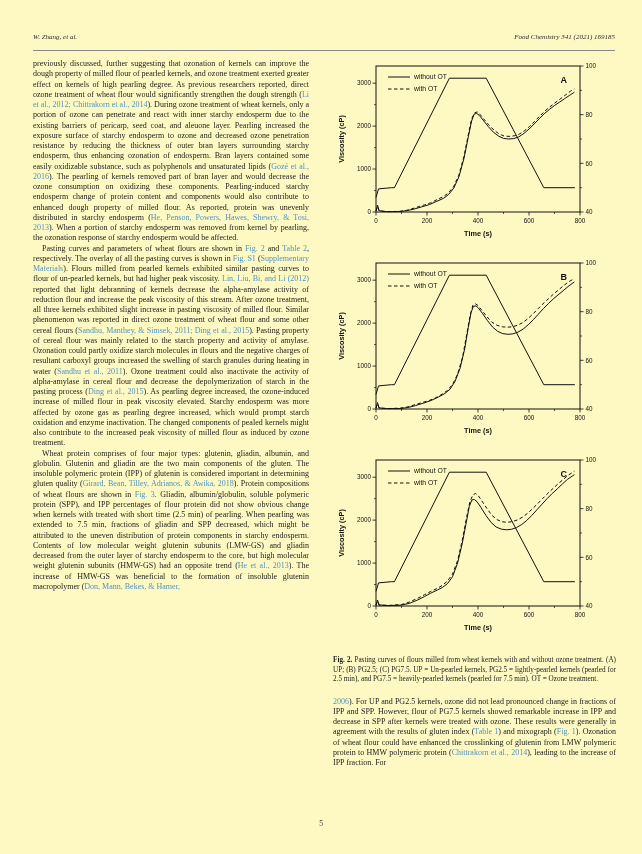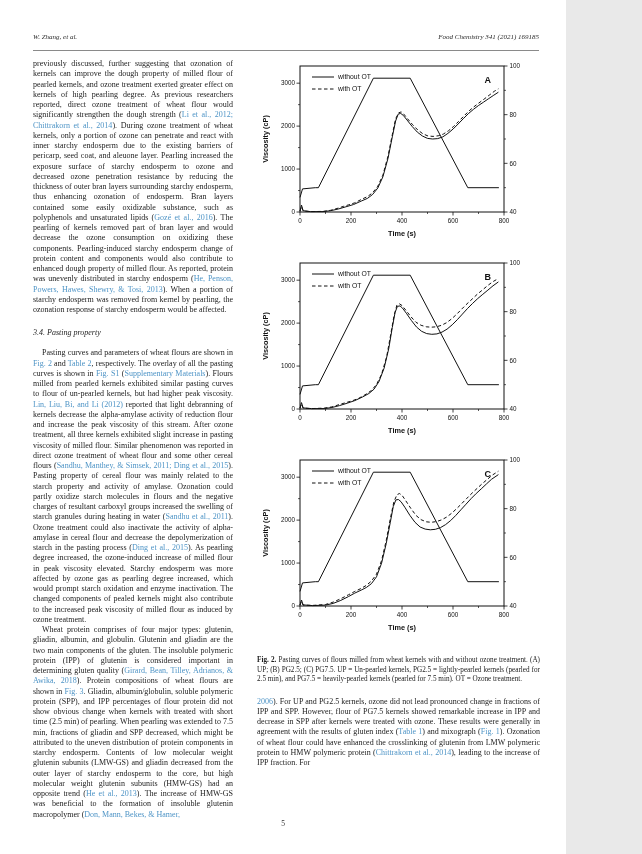--- a/index.html
+++ b/index.html
@@ -1,16 +1,16 @@
 <!DOCTYPE html>
 <html><head>
 <meta charset="utf-8">
 <style>
   html,body{margin:0;padding:0;background:#e9e9e9;}
-  .page{position:relative;width:566px;height:854px;background:#ffffff;overflow:hidden;
+  .page{position:relative;width:642px;height:854px;background:#fef9c3;overflow:hidden;
         font-family:"Liberation Serif",serif;color:#1c1c1c;}
   .hdr{position:absolute;top:33px;left:33px;right:27px;display:flex;justify-content:space-between;
        font-size:7px;font-style:italic;color:#2a2a2a;}
   .hdr-rule{position:absolute;top:50px;left:33px;right:27px;border-top:0.6px solid #8a8a8a;}
   .content{position:absolute;top:59px;left:33px;right:26px;display:flex;gap:24px;}
   .col-left{width:284px;}
   .col-right{width:283px;}
   p.body{font-size:8px;line-height:10.25px;text-align:justify;margin:0;}
   p.indent{text-indent:9px;}
   h3.sec{font-size:8px;font-style:italic;font-weight:normal;margin:13px 0 11px 0;}
@@ -27,21 +27,20 @@
 <div class="page">
   <div class="hdr">
     <span>W. Zhang, et al.</span>
     <span>Food Chemistry 341 (2021) 169185</span>
   </div>
   <div class="hdr-rule"></div>
 
   <div class="content">
     <div class="col-left">
       <p class="body"><span>previously discussed, further suggesting that ozonation of kernels can improve the dough property of milled flour of pearled kernels, and ozone treatment exerted greater effect on kernels of high pearling degree. As previous researchers reported, direct ozone treatment of wheat flour would significantly strengthen the dough strength (</span><span class="cite" style="color: rgb(78, 148, 198);">Li et al., 2012; Chittrakorn et al., 2014</span><span>). During ozone treatment of wheat kernels, only a portion of ozone can penetrate and react with inner starchy endosperm due to the existing barriers of pericarp, seed coat, and aleuone layer. Pearling increased the exposure surface of starchy endosperm to ozone and decreased ozone penetration resistance by reducing the thickness of outer bran layers surrounding starchy endosperm, thus enhancing ozonation of endosperm. Bran layers contained some easily oxidizable substance, such as polyphenols and unsaturated lipids (</span><span class="cite" style="color: rgb(78, 148, 198);">Gozé et al., 2016</span><span>). The pearling of kernels removed part of bran layer and would decrease the ozone consumption on oxidizing these components. Pearling-induced starchy endosperm change of protein content and components would also contribute to enhanced dough property of milled flour. As reported, protein was unevenly distributed in starchy endosperm (</span><span class="cite" style="color: rgb(78, 148, 198);">He, Penson, Powers, Hawes, Shewry, &amp; Tosi, 2013</span><span>). When a portion of starchy endosperm was removed from kernel by pearling, the ozonation response of starchy endosperm would be affected.</span></p>
-      <h3 class="sec">3.4. Pasting property</h3>
       <p class="body indent"><span>Pasting curves and parameters of wheat flours are shown in </span><span class="cite" style="color: rgb(78, 148, 198);">Fig. 2</span><span> and </span><span class="cite" style="color: rgb(78, 148, 198);">Table 2</span><span>, respectively. The overlay of all the pasting curves is shown in </span><span class="cite" style="color: rgb(78, 148, 198);">Fig. S1</span><span> (</span><span class="cite" style="color: rgb(78, 148, 198);">Supplementary Materials</span><span>). Flours milled from pearled kernels exhibited similar pasting curves to flour of un-pearled kernels, but had higher peak viscosity. </span><span class="cite" style="color: rgb(78, 148, 198);">Lin, Liu, Bi, and Li (2012)</span><span> reported that light debranning of kernels decrease the alpha-amylase activity of reduction flour and increase the peak viscosity of this stream. After ozone treatment, all three kernels exhibited slight increase in pasting viscosity of milled flour. Similar phenomenon was reported in direct ozone treatment of wheat flour and some other cereal flours (</span><span class="cite" style="color: rgb(78, 148, 198);">Sandhu, Manthey, &amp; Simsek, 2011; Ding et al., 2015</span><span>). Pasting property of cereal flour was mainly related to the starch property and activity of amylase. Ozonation could partly oxidize starch molecules in flours and the negative charges of resultant carboxyl groups increased the swelling of starch granules during heating in water (</span><span class="cite" style="color: rgb(78, 148, 198);">Sandhu et al., 2011</span><span>). Ozone treatment could also inactivate the activity of alpha-amylase in cereal flour and decrease the depolymerization of starch in the pasting process (</span><span class="cite" style="color: rgb(78, 148, 198);">Ding et al., 2015</span><span>). As pearling degree increased, the ozone-induced increase of milled flour in peak viscosity elevated. Starchy endosperm was more affected by ozone gas as pearling degree increased, which would prompt starch oxidation and enzyme inactivation. The changed components of pealed kernels might also contribute to the increased peak viscosity of milled flour as induced by ozone treatment.</span></p>
       <p class="body indent"><span>Wheat protein comprises of four major types: glutenin, gliadin, albumin, and globulin. Glutenin and gliadin are the two main components of the gluten. The insoluble polymeric protein (IPP) of glutenin is considered important in determining gluten quality (</span><span class="cite" style="color: rgb(78, 148, 198);">Girard, Bean, Tilley, Adrianos, &amp; Awika, 2018</span><span>). Protein compositions of wheat flours are shown in </span><span class="cite" style="color: rgb(78, 148, 198);">Fig. 3</span><span>. Gliadin, albumin/globulin, soluble polymeric protein (SPP), and IPP percentages of flour protein did not show obvious change when kernels with treated with short time (2.5 min) of pearling. When pearling was extended to 7.5 min, fractions of gliadin and SPP decreased, which might be attributed to the uneven distribution of protein components in starchy endosperm. Contents of low molecular weight glutenin subunits (LMW-GS) and gliadin decreased from the outer layer of starchy endosperm to the core, but high molecular weight glutenin subunits (HMW-GS) had an opposite trend (</span><span class="cite" style="color: rgb(78, 148, 198);">He et al., 2013</span><span>). The increase of HMW-GS was beneficial to the formation of insoluble glutenin macropolymer (</span><span class="cite" style="color: rgb(78, 148, 198);">Don, Mann, Bekes, &amp; Hamer,</span></p>
     </div>
 
     <div class="col-right">
       <figure class="figure">
         <svg width="283" height="197" viewBox="0 0 283 197">
             <rect x="43" y="7" width="204" height="146" fill="none" stroke="#111111" stroke-width="1"></rect>
             <line x1="43" y1="153" x2="43" y2="156.5" stroke="#111111" stroke-width="0.8"></line>
             <text x="43" y="164" text-anchor="middle" font-size="6.3">0</text>

